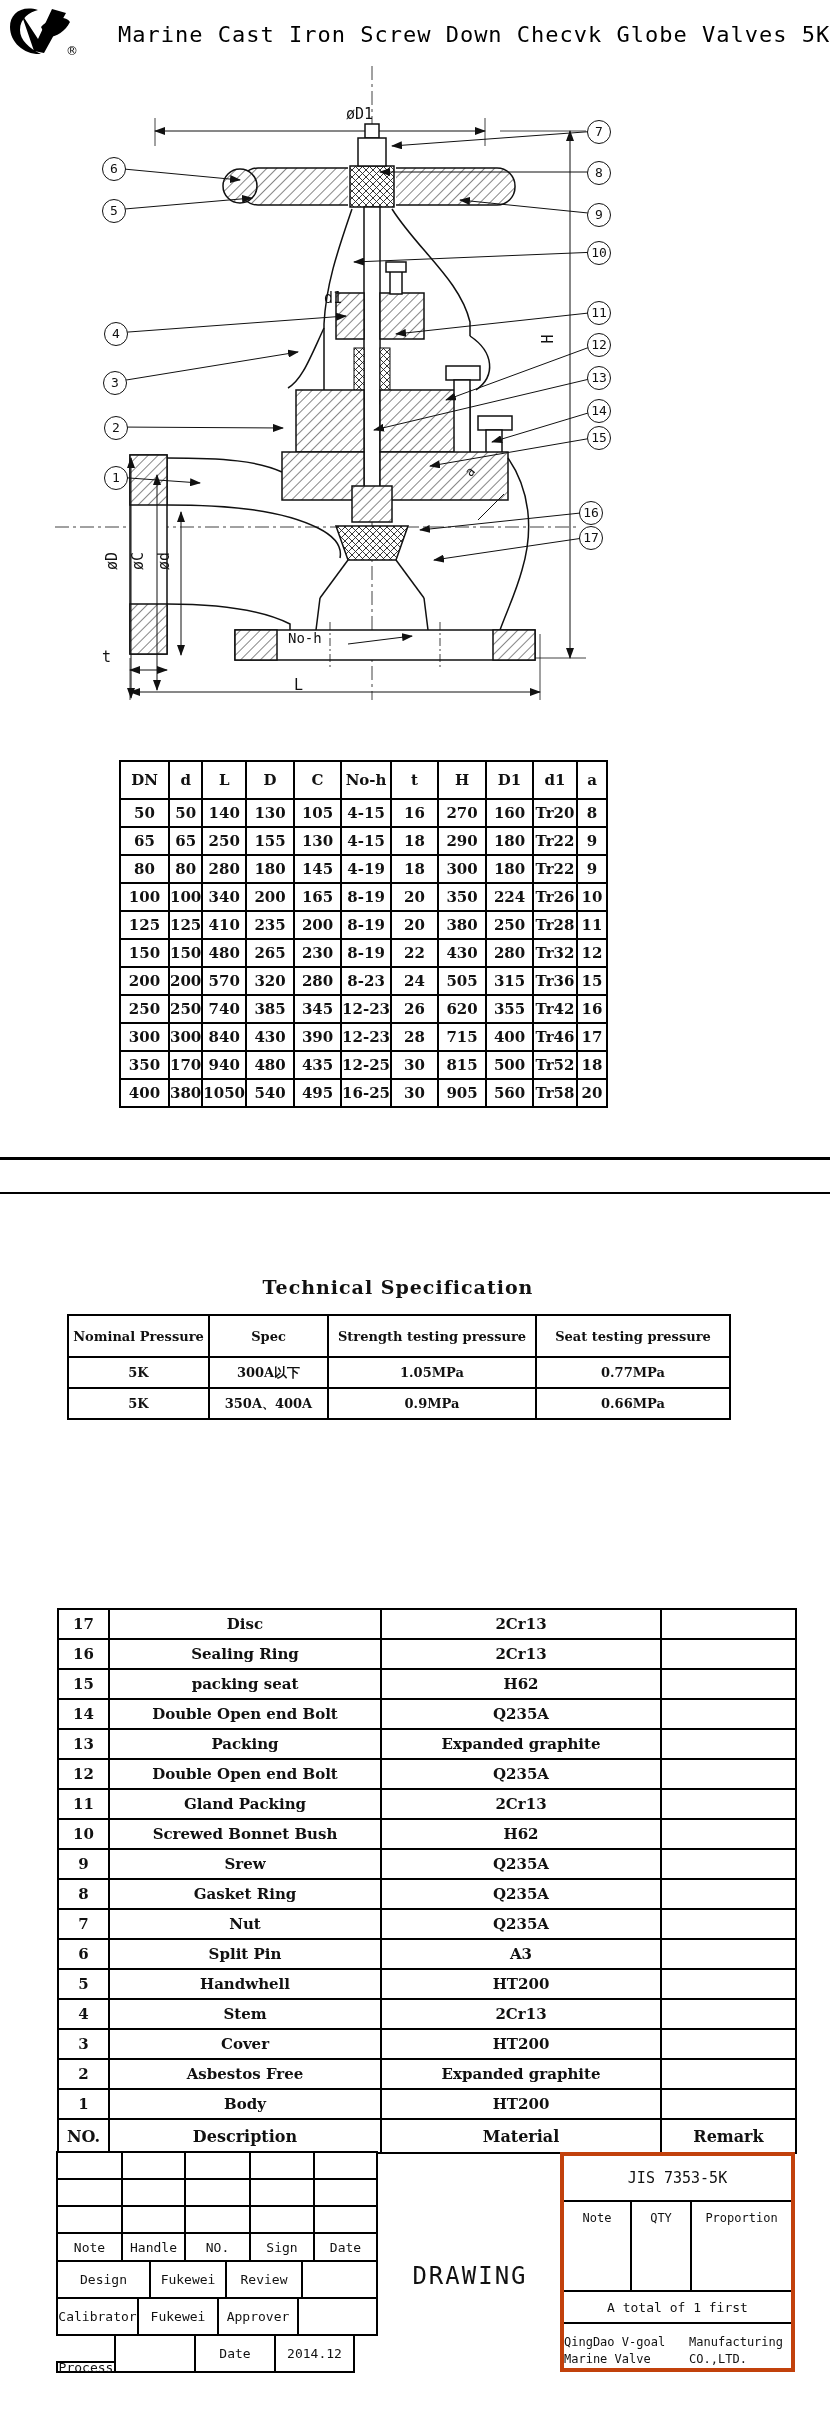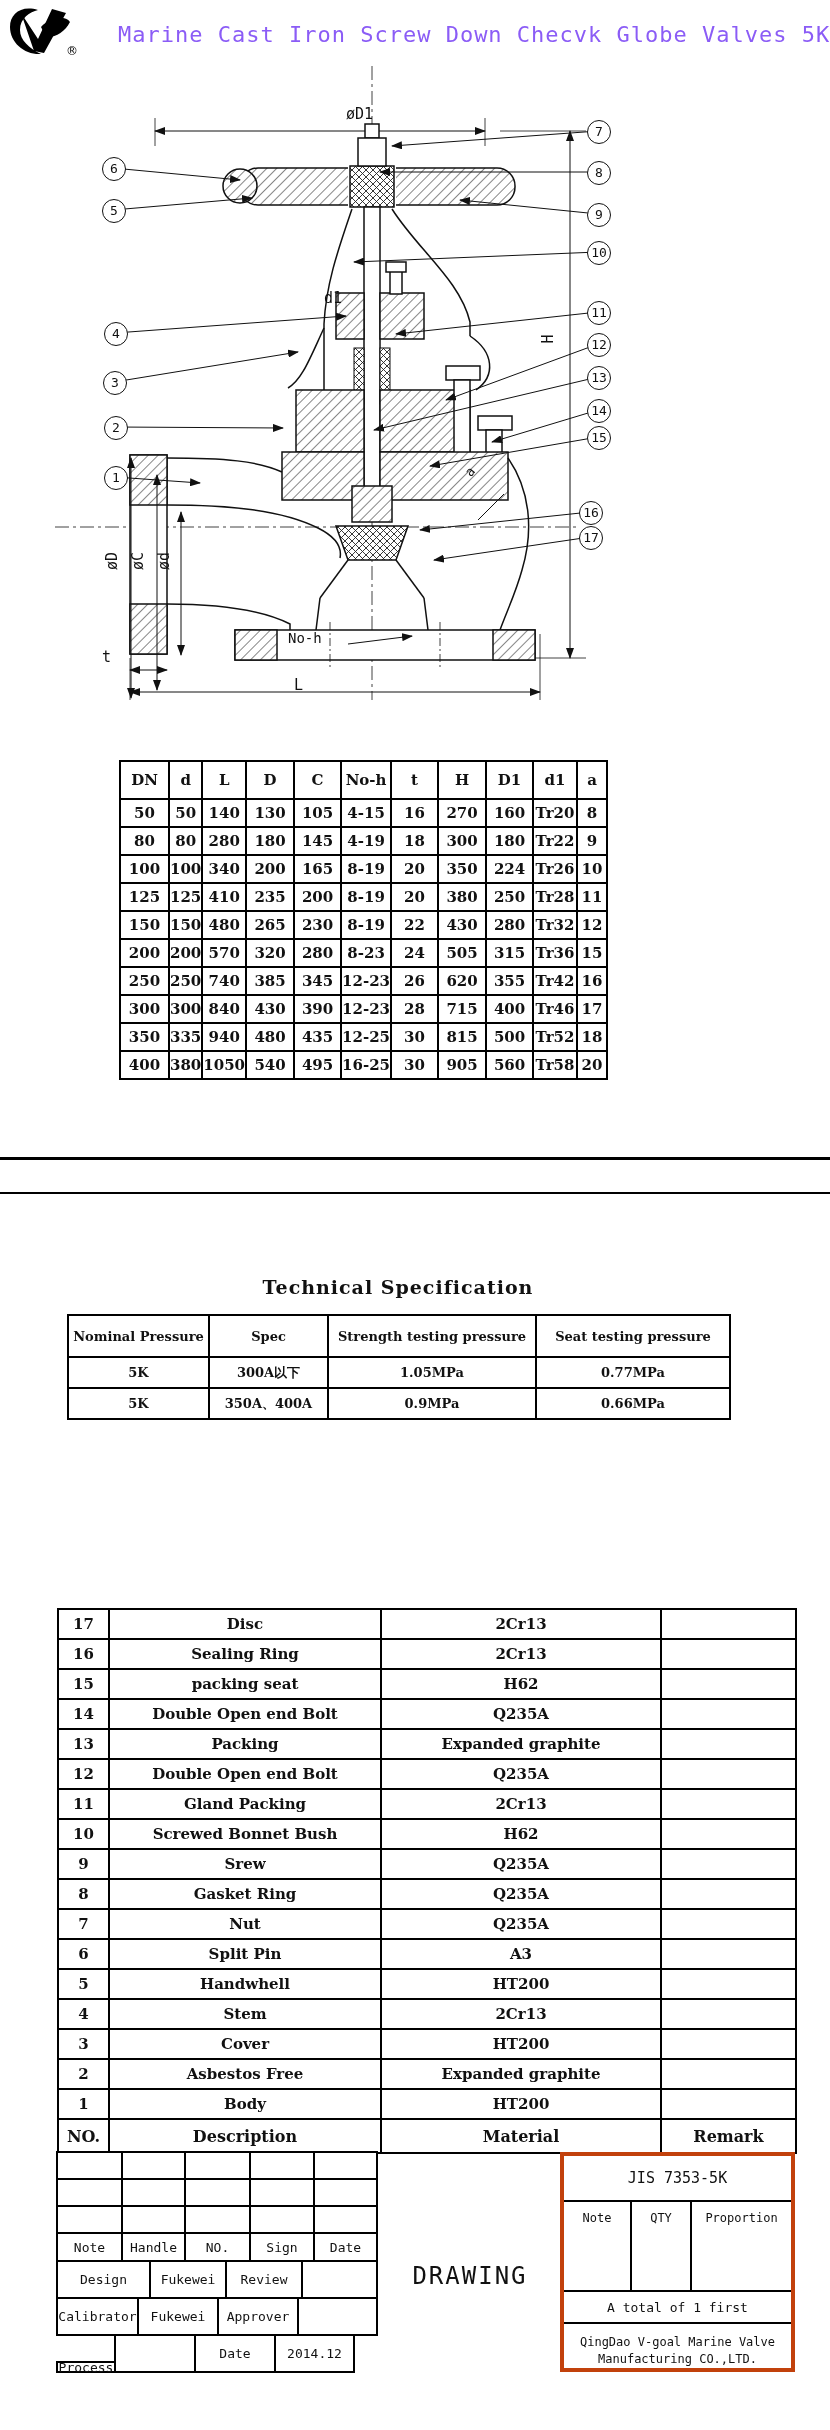--- a/index.html
+++ b/index.html
@@ -2,21 +2,21 @@
 <html><head>
 <meta charset="utf-8">
 <style>
   html,body{margin:0;padding:0;background:#fff;}
   .page{position:relative;width:830px;height:2430px;background:#fff;overflow:hidden;
         font-family:"DejaVu Sans Mono",monospace;color:#111;}
   
   .logo{position:absolute;left:8px;top:4px;width:64px;height:60px;}
   .regmark{position:absolute;left:66px;top:44px;font:12px "DejaVu Sans",sans-serif;color:#000;}
   .htitle{position:absolute;left:118px;top:22px;font:22px "DejaVu Sans Mono",monospace;
-          color:#8b5cf6;letter-spacing:1px;white-space:nowrap;}
+          color:#000000;letter-spacing:1px;white-space:nowrap;}
   
   .drawing{position:absolute;left:0;top:0;width:830px;height:760px;}
   .dsvgbox{position:absolute;left:30px;top:58px;width:600px;height:650px;z-index:1;}
   .dlabel{position:absolute;font:15px "DejaVu Sans Mono",monospace;color:#111;z-index:2;white-space:nowrap;}
   .rot{transform:rotate(-90deg);}
   .rota{transform:rotate(-50deg);}
   .callout{position:absolute;width:22px;height:22px;border:1.5px solid #111;border-radius:50%;
            background:#fff;font:13px/21px "DejaVu Sans Mono",monospace;text-align:center;z-index:3;}
   
   table{border-collapse:collapse;table-layout:fixed;background:#fff;}
@@ -59,21 +59,21 @@
           justify-content:center;font:15px "DejaVu Sans Mono",monospace;}
   .rb-nqp{height:32px;display:flex;border-bottom:0;}
   .rb-nqp .c{box-sizing:border-box;border-right:2px solid #000;display:flex;align-items:center;
           justify-content:center;font:12px "DejaVu Sans Mono",monospace;}
   .rb-nqp .c:last-child{border-right:0;}
   .rb-empty{height:56px;display:flex;}
   .rb-empty .c{box-sizing:border-box;border-right:2px solid #000;}
   .rb-empty .c:last-child{border-right:0;}
   .rb-total{height:30px;border-top:2px solid #000;display:flex;align-items:center;
           justify-content:center;font:13px "DejaVu Sans Mono",monospace;}
-  .rb-co{border-top:2px solid #000;height:54px;display:flex;flex-direction:column;
+  .rb-co{border-top:2px solid #000;height:54px;display:flex;flex-direction:row;
           align-items:center;justify-content:center;font:12px "DejaVu Sans Mono",monospace;line-height:17px;}
 </style>
 </head>
 <body>
 
 <div class="page">
 
   <div>
     <svg class="logo" viewBox="0 0 64 60">
       <path d="M30 6 C13 1 2 10 2 23 C2 39 17 51 33 50 C21 44 12 36 12 26 C12 14 22 8 30 6 Z" fill="#000"></path>
@@ -250,20 +250,33 @@
           <td>130</td>
           <td>105</td>
           <td>4-15</td>
           <td>16</td>
           <td>270</td>
           <td>160</td>
           <td>Tr20</td>
           <td>8</td>
         </tr>
         <tr>
+          <td>65</td>
+          <td>65</td>
+          <td>250</td>
+          <td>155</td>
+          <td>130</td>
+          <td>4-15</td>
+          <td>18</td>
+          <td>290</td>
+          <td>180</td>
+          <td>Tr22</td>
+          <td>9</td>
+        </tr>
+        <tr>
           <td>80</td>
           <td>80</td>
           <td>280</td>
           <td>180</td>
           <td>145</td>
           <td>4-19</td>
           <td>18</td>
           <td>300</td>
           <td>180</td>
           <td>Tr22</td>
@@ -342,21 +355,21 @@
           <td>390</td>
           <td>12-23</td>
           <td>28</td>
           <td>715</td>
           <td>400</td>
           <td>Tr46</td>
           <td>17</td>
         </tr>
         <tr>
           <td>350</td>
-          <td>335</td>
+          <td>170</td>
           <td>940</td>
           <td>480</td>
           <td>435</td>
           <td>12-25</td>
           <td>30</td>
           <td>815</td>
           <td>500</td>
           <td>Tr52</td>
           <td>18</td>
         </tr>

